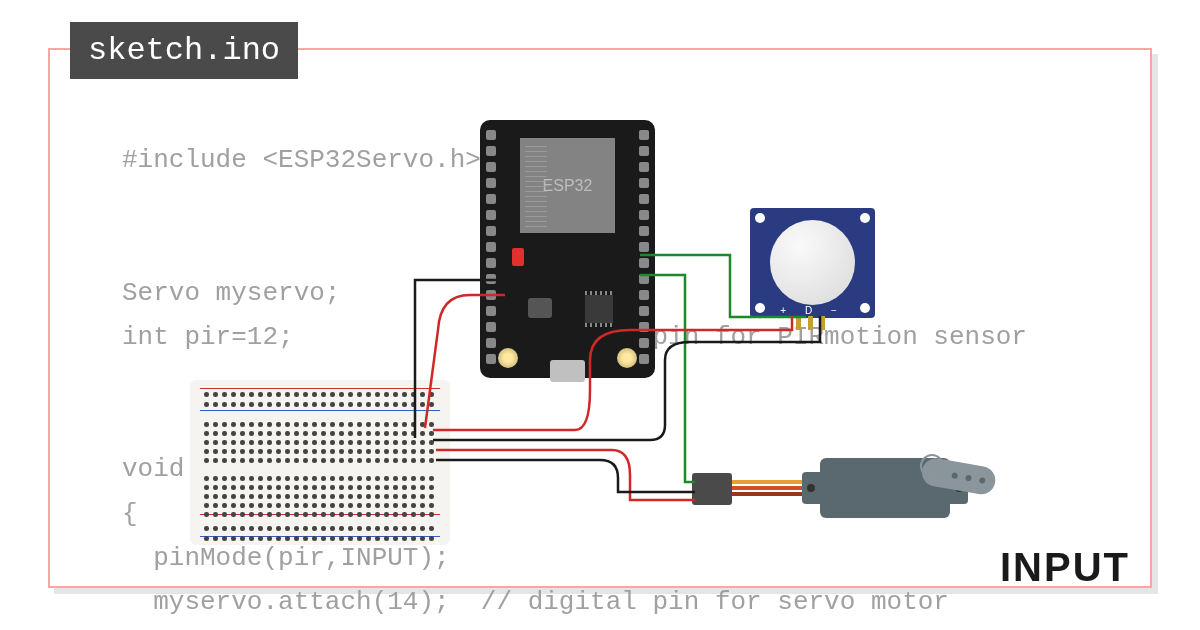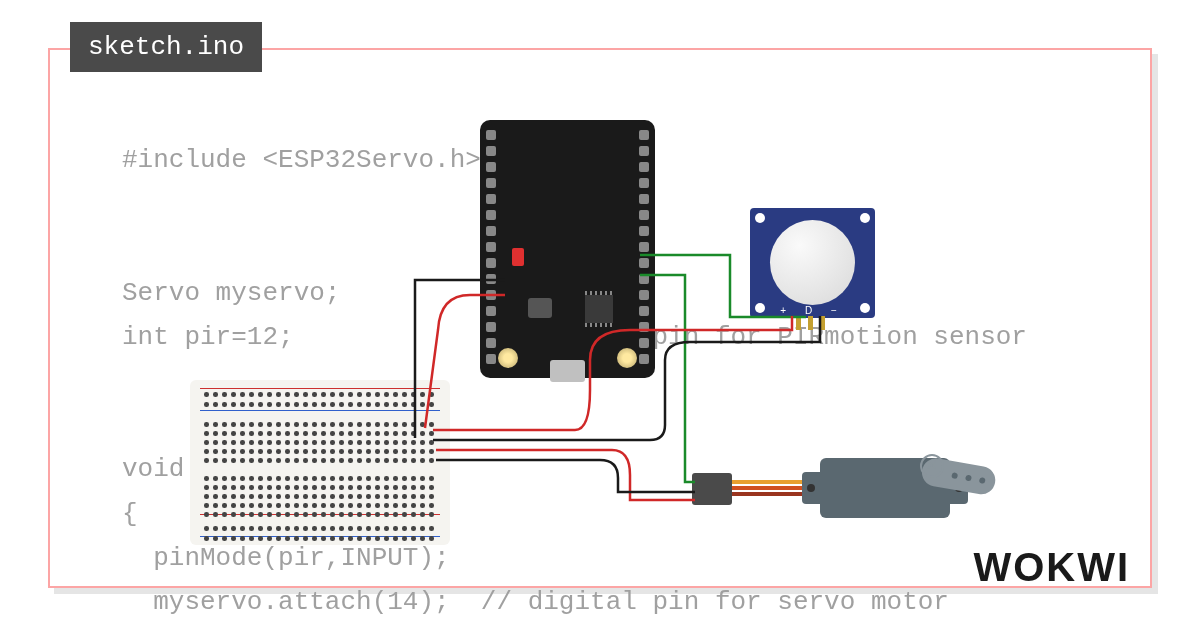--- a/index.html
+++ b/index.html
@@ -21,21 +21,21 @@
   border: 2px solid #fca5a5;
   box-shadow: 6px 6px 0 rgba(0,0,0,0.1);
 }
 .filename-tab {
   position: absolute;
   left: 70px;
   top: 22px;
   background: #4a4a4a;
   color: #fff;
   padding: 10px 18px;
-  font-size: 26px;
+  font-size: 32px;
   font-family: "Courier New", monospace;
   z-index: 10;
   text-align: center;
 }
 .code-block {
   position: absolute;
   left: 72px;
   top: 88px;
   font-family: "Courier New", monospace;
   font-size: 26px;
@@ -786,20 +786,24 @@
           <div class="esp-pin"></div>
           <div class="esp-pin"></div>
           <div class="esp-pin"></div>
           <div class="esp-pin"></div>
           <div class="esp-pin"></div>
           <div class="esp-pin"></div>
           <div class="esp-pin"></div>
           <div class="esp-pin"></div>
           <div class="esp-pin"></div>
         </div>
+      <div class="esp-chip">
+        <span>ESP32</span>
+        <div style="position:absolute;left:5px;top:6px;bottom:6px;width:22px;background:repeating-linear-gradient(0deg,#9a9a9a 0,#9a9a9a 1px,transparent 1px,transparent 5px);"></div>
+      </div>
       <div class="esp-led-red"></div>
       <div class="esp-button" style="left:48px;"></div>
       <div class="esp-small-chip"></div>
       <div class="esp-usb"></div>
       <div class="esp-corner-led" style="left:18px;"></div>
       <div class="esp-corner-led" style="right:18px;"></div>
     </div>
 
     <div class="pir-sensor">
       <div class="pir-screw" style="left:5px;top:5px;"></div>
@@ -840,14 +844,14 @@
     </div>
 
   </div>
 </div>
 
 <div class="filename-tab">
   <span>sketch.ino</span>
 </div>
 
 <div class="logo">
-  <span>WOKWI</span>
+  <span>INPUT</span>
 </div>
 
 </body></html>

